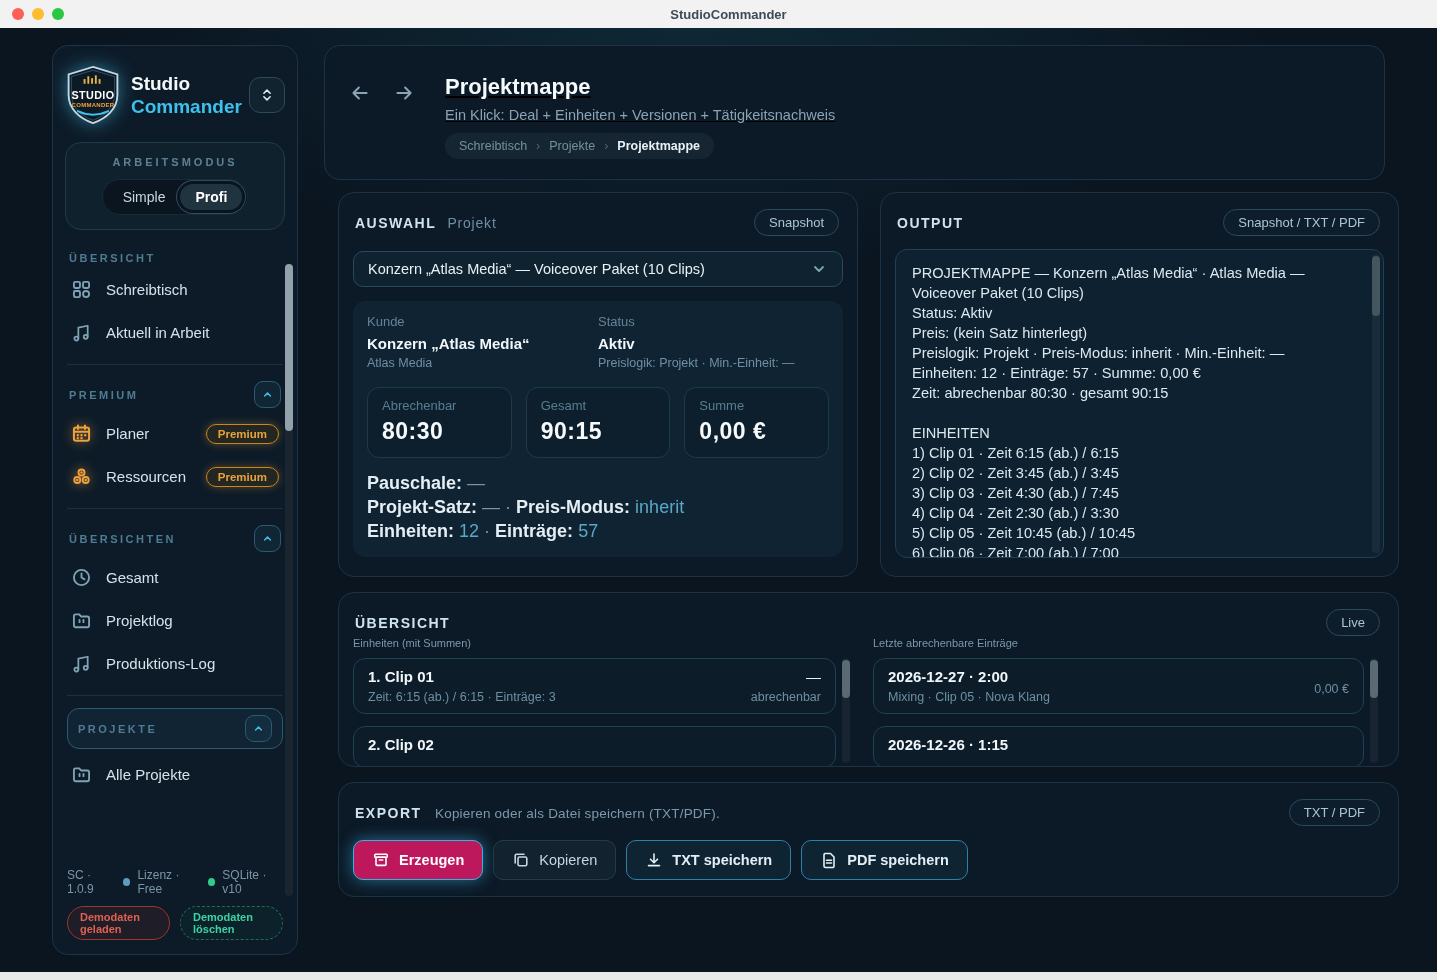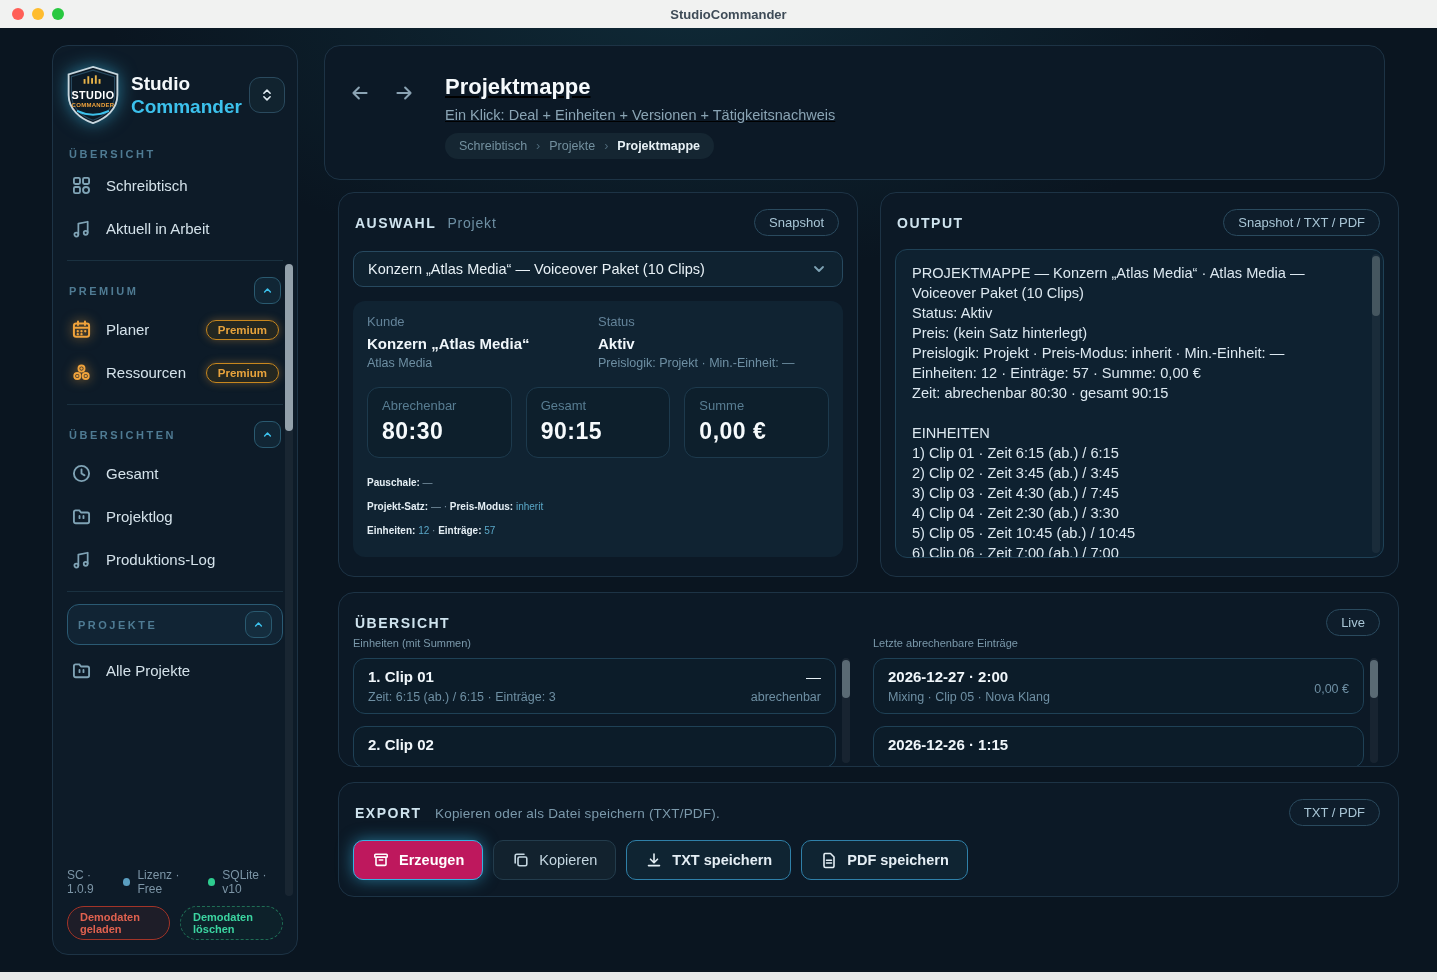--- a/index.html
+++ b/index.html
@@ -88,21 +88,21 @@
   .info-card { margin:14px 14px 0 14px; background:#102332; border-radius:12px; padding:13px 14px 14px; }
   .two-col { display:flex; }
   .two-col .col { flex:1; }
   .fld-label { font-size:13px; color:#638399; }
   .fld-value { font-size:15px; font-weight:bold; color:#f0f6fa; margin-top:6px; }
   .fld-sub { font-size:12.5px; color:#6e8fa3; margin-top:4px; }
   .stats-row { display:flex; gap:14px; margin-top:17px; }
   .stat-box { flex:1; border:1px solid #1d3a4d; background:#0d1f2c; border-radius:12px; padding:10px 14px 12px; }
   .stat-label { font-size:13px; color:#587d92; }
   .stat-value { font-size:23px; font-weight:bold; color:#f6fafc; margin-top:5px; letter-spacing:.5px; }
-  .meta-lines { margin-top:13px; font-size:10px; line-height:24px; color:#7c95a6; }
+  .meta-lines { margin-top:13px; font-size:18px; line-height:24px; color:#7c95a6; }
   .meta-lines b { color:#e4eef4; }
   .meta-lines .cyan { color:#5aa8c8; }
 
   
   .output { left:880px; top:192px; width:519px; height:385px; }
   .output-box { position:relative; margin:13px 14px 0 14px; height:309px; background:#0e2130;
                 border:1px solid #1f4156; border-radius:12px; overflow:hidden; }
   .output-text { padding:13px 28px 13px 16px; color:#dce8f0; font-size:14.6px; line-height:20px; white-space:pre-wrap; }
   .out-scroll { position:absolute; right:3px; top:4px; bottom:4px; width:8px; background:rgba(255,255,255,.05); border-radius:4px; }
   .out-scroll .thumb { position:absolute; top:2px; left:0; width:8px; height:60px; background:#45565f; border-radius:4px; }
@@ -172,20 +172,27 @@
         <div class="l2">Commander</div>
       </div>
       <div class="collapse-all">
         <svg width="16" height="16" viewBox="0 0 18 18" fill="none" stroke="currentColor" stroke-width="1.8" stroke-linecap="round" stroke-linejoin="round">
           <path d="M5.5 7 L9 3.5 L12.5 7"></path>
             <path d="M5.5 11 L9 14.5 L12.5 11"></path>
         </svg>
       </div>
     </div>
 
+    <div class="workmode">
+      <div class="workmode-label">ARBEITSMODUS</div>
+      <div class="segmented">
+        <div class="seg">Simple</div>
+        <div class="seg active">Profi</div>
+      </div>
+    </div>
 
     <div class="nav">
 
       <div class="sec-row">
         <span class="sec-label">ÜBERSICHT</span>
       </div>
       <div class="nav-item">
         <span class="nav-ico">
           <svg width="21" height="21" viewBox="0 0 18 18" fill="none" stroke="currentColor" stroke-width="1.6" stroke-linejoin="round">
             <rect x="2.5" y="2.5" width="5.2" height="5.2" rx="1.2"></rect>

